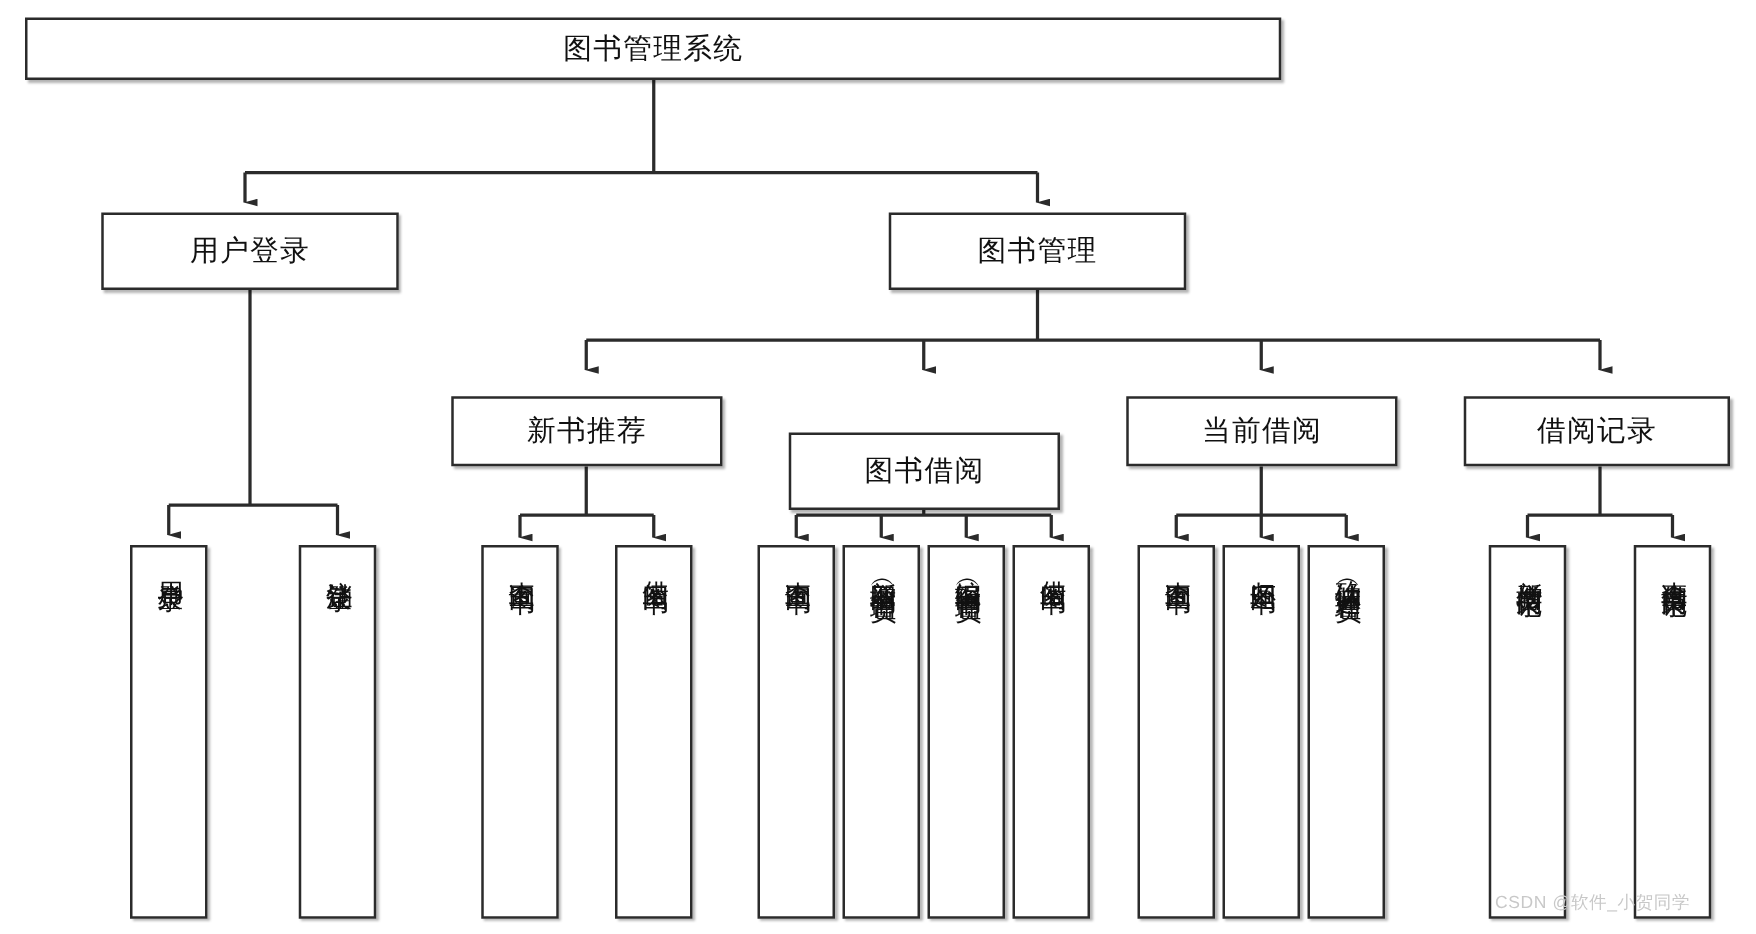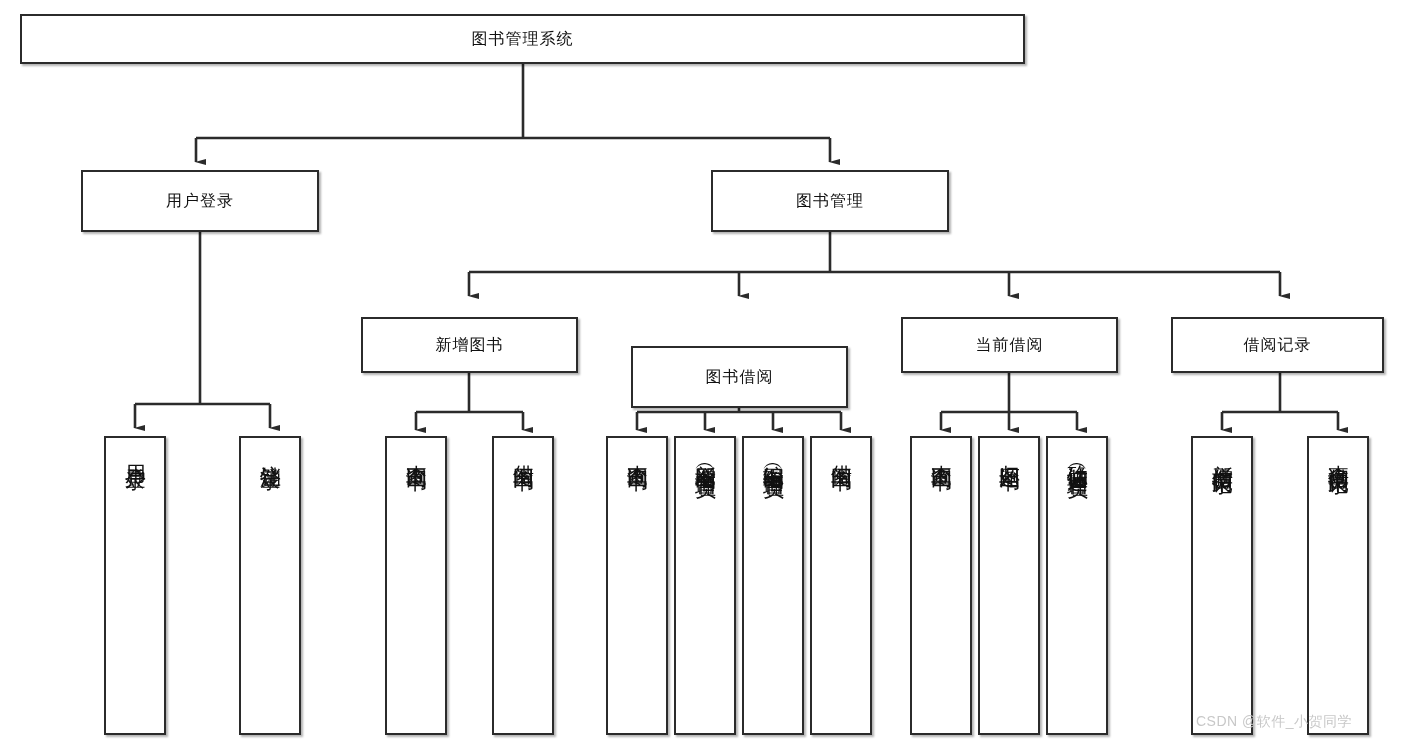--- a/index.html
+++ b/index.html
@@ -30,21 +30,21 @@
     box-sizing: border-box;
     background: #ffffff;
     border: 2px solid #2b2b2b;
     box-shadow: 2px 2px 2px rgba(0,0,0,0.30);
     display: flex;
     align-items: center;
     justify-content: center;
     color: #111111;
   }
   .node-h {
-    font-size: 16px;
+    font-size: 23px;
     line-height: 1.1;
     letter-spacing: 1px;
     white-space: nowrap;
   }
   .node-v {
     align-items: flex-start;
     padding-top: 10px;
   }
   .node-v .vlabel {
     writing-mode: vertical-rl;
@@ -125,21 +125,21 @@
   </div>
 
   <div class="node node-h" style="left:81px; top:170px; width:238px; height:62px;">
     <span>用户登录</span>
   </div>
   <div class="node node-h" style="left:711px; top:170px; width:238px; height:62px;">
     <span>图书管理</span>
   </div>
 
   <div class="node node-h" style="left:361px; top:317px; width:217px; height:56px;">
-    <span>新增图书</span>
+    <span>新书推荐</span>
   </div>
   <div class="node node-h" style="left:631px; top:317px; width:217px; height:62px;margin-top:29px;">
     <span>图书借阅</span>
   </div>
   <div class="node node-h" style="left:901px; top:317px; width:217px; height:56px;text-align:center;">
     <span>当前借阅</span>
   </div>
   <div class="node node-h" style="left:1171px; top:317px; width:213px; height:56px;">
     <span>借阅记录</span>
   </div>

